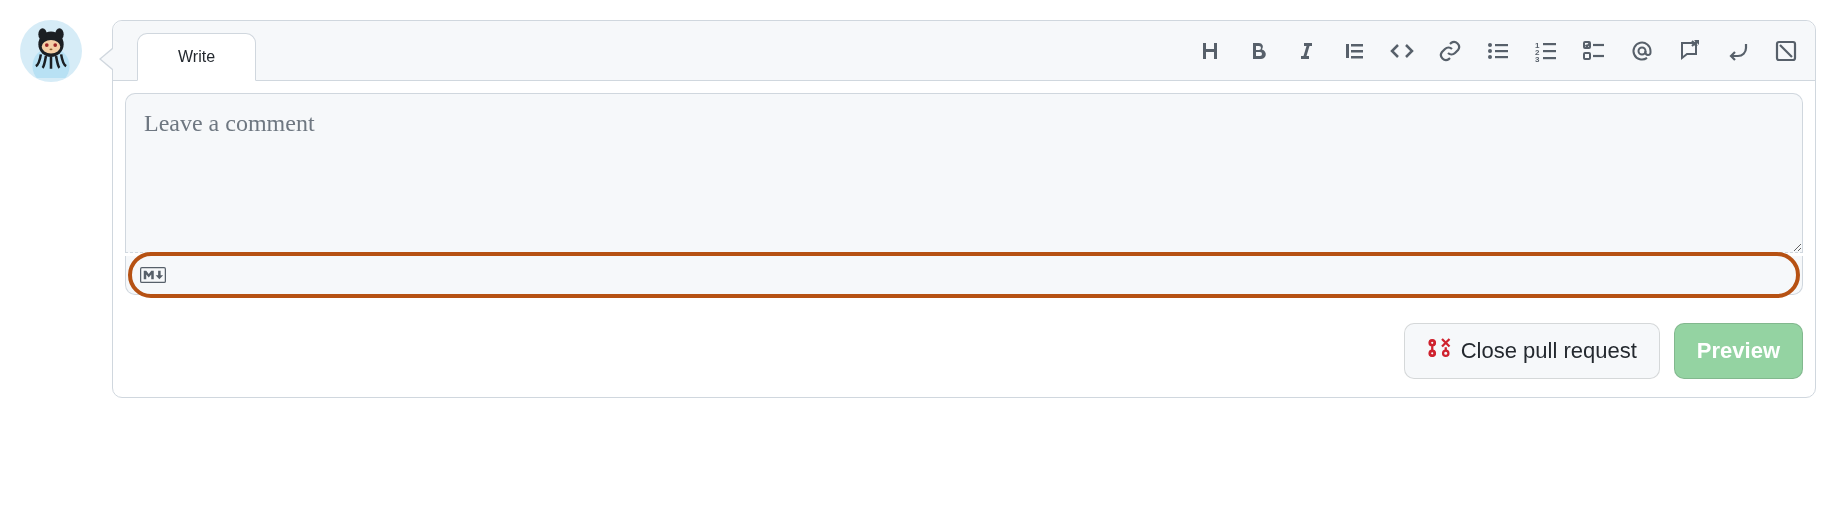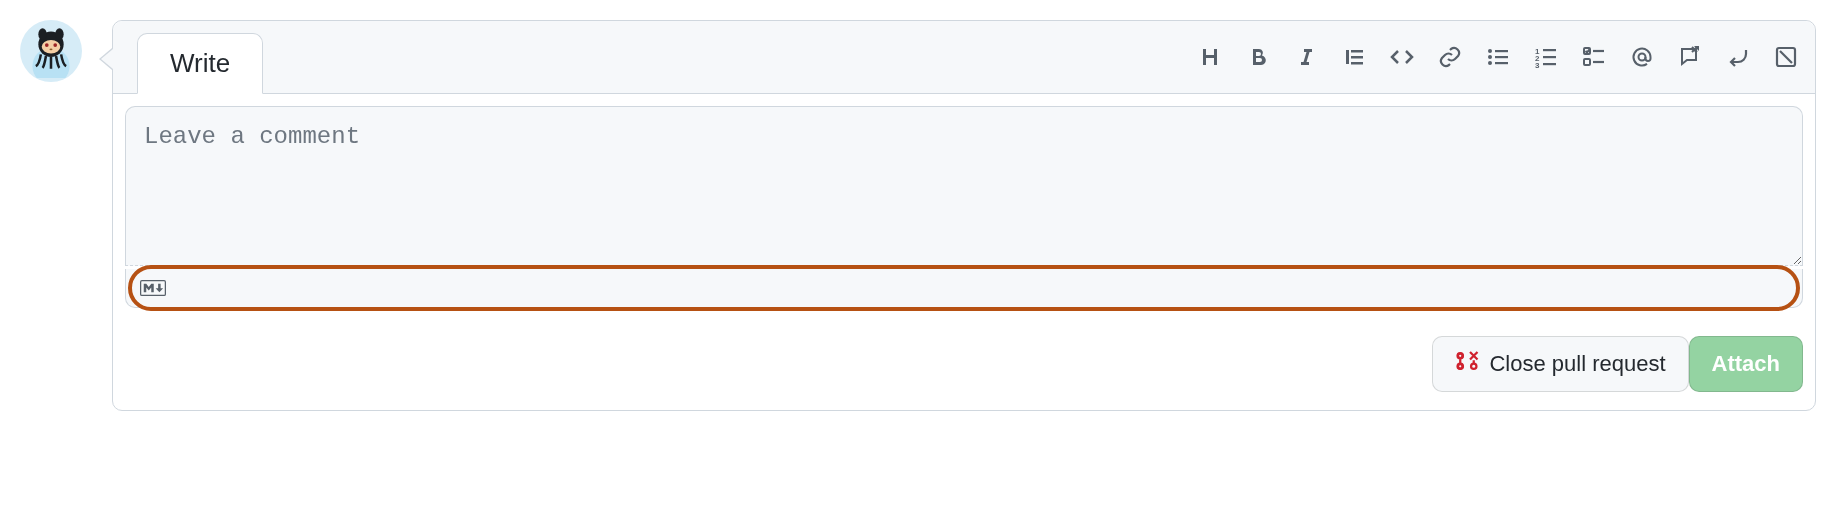--- a/index.html
+++ b/index.html
@@ -68,22 +68,22 @@
     padding: 0 12px;
     border-bottom: 1px solid #d0d7de;
   }
   .tabs {
     display: flex;
     margin-left: 12px;
     margin-bottom: -1px;
     margin-top: 12px;
   }
   .tab {
-    padding: 14px 32px;
-    font-size: 26px;
+    padding: 14px 40px;
+    font-size: 16px;
     color: #57606a;
     border: 1px solid transparent;
     border-bottom: none;
     cursor: pointer;
     background: transparent;
     position: relative;
   }
   .tab.active {
     background: #ffffff;
     border: 1px solid #d0d7de;
@@ -113,21 +113,21 @@
   .textarea {
     width: 100%;
     min-height: 160px;
     border: 1px solid #d0d7de;
     border-bottom: 1px dashed #d0d7de;
     border-radius: 10px 10px 0 0;
     background: #f6f8fa;
     padding: 16px 18px;
     font-size: 24px;
     color: #6e7781;
-    font-family: Liberation Mono, monospace;
+    font-family: Liberation Serif, serif;
     resize: vertical;
     outline: none;
   }
   .textarea::placeholder { color: #6e7781; }
   .attach-row {
     border: 1px solid #d0d7de;
     border-top: none;
     border-radius: 0 0 10px 10px;
     background: #f6f8fa;
     padding: 10px 14px;
@@ -151,20 +151,21 @@
   .md-badge {
     width: 26px;
     height: 18px;
     display: flex;
     align-items: center;
     justify-content: center;
   }
   .footer {
     display: flex;
     justify-content: flex-end;
+    gap: 14px;
     padding: 16px 12px 18px;
   }
   .btn {
     padding: 12px 22px;
     font-size: 22px;
     border-radius: 10px;
     cursor: pointer;
     font-weight: 500;
     display: flex;
     align-items: center;
@@ -326,19 +327,19 @@
                 <circle cx="3.5" cy="4.5" r="1.8" fill="none" stroke="#cf222e" stroke-width="1.5"></circle>
                 <circle cx="3.5" cy="11.5" r="1.8" fill="none" stroke="#cf222e" stroke-width="1.5"></circle>
                 <circle cx="12.5" cy="11.5" r="1.8" fill="none" stroke="#cf222e" stroke-width="1.5"></circle>
                 <line x1="12.5" y1="9.5" x2="12.5" y2="7.5" stroke="#cf222e" stroke-width="1.5"></line>
                 <path d="M10 2l5 5M15 2l-5 5" stroke="#cf222e" stroke-width="1.5"></path>
               </svg>
           </span>
           <span>Close pull request</span>
         </button>
         <button class="btn btn-primary">
-          <span>Attach</span>
+          <span>Preview</span>
         </button>
       </div>
 
     </div>
   </div>
 </div>
 
 </body></html>

